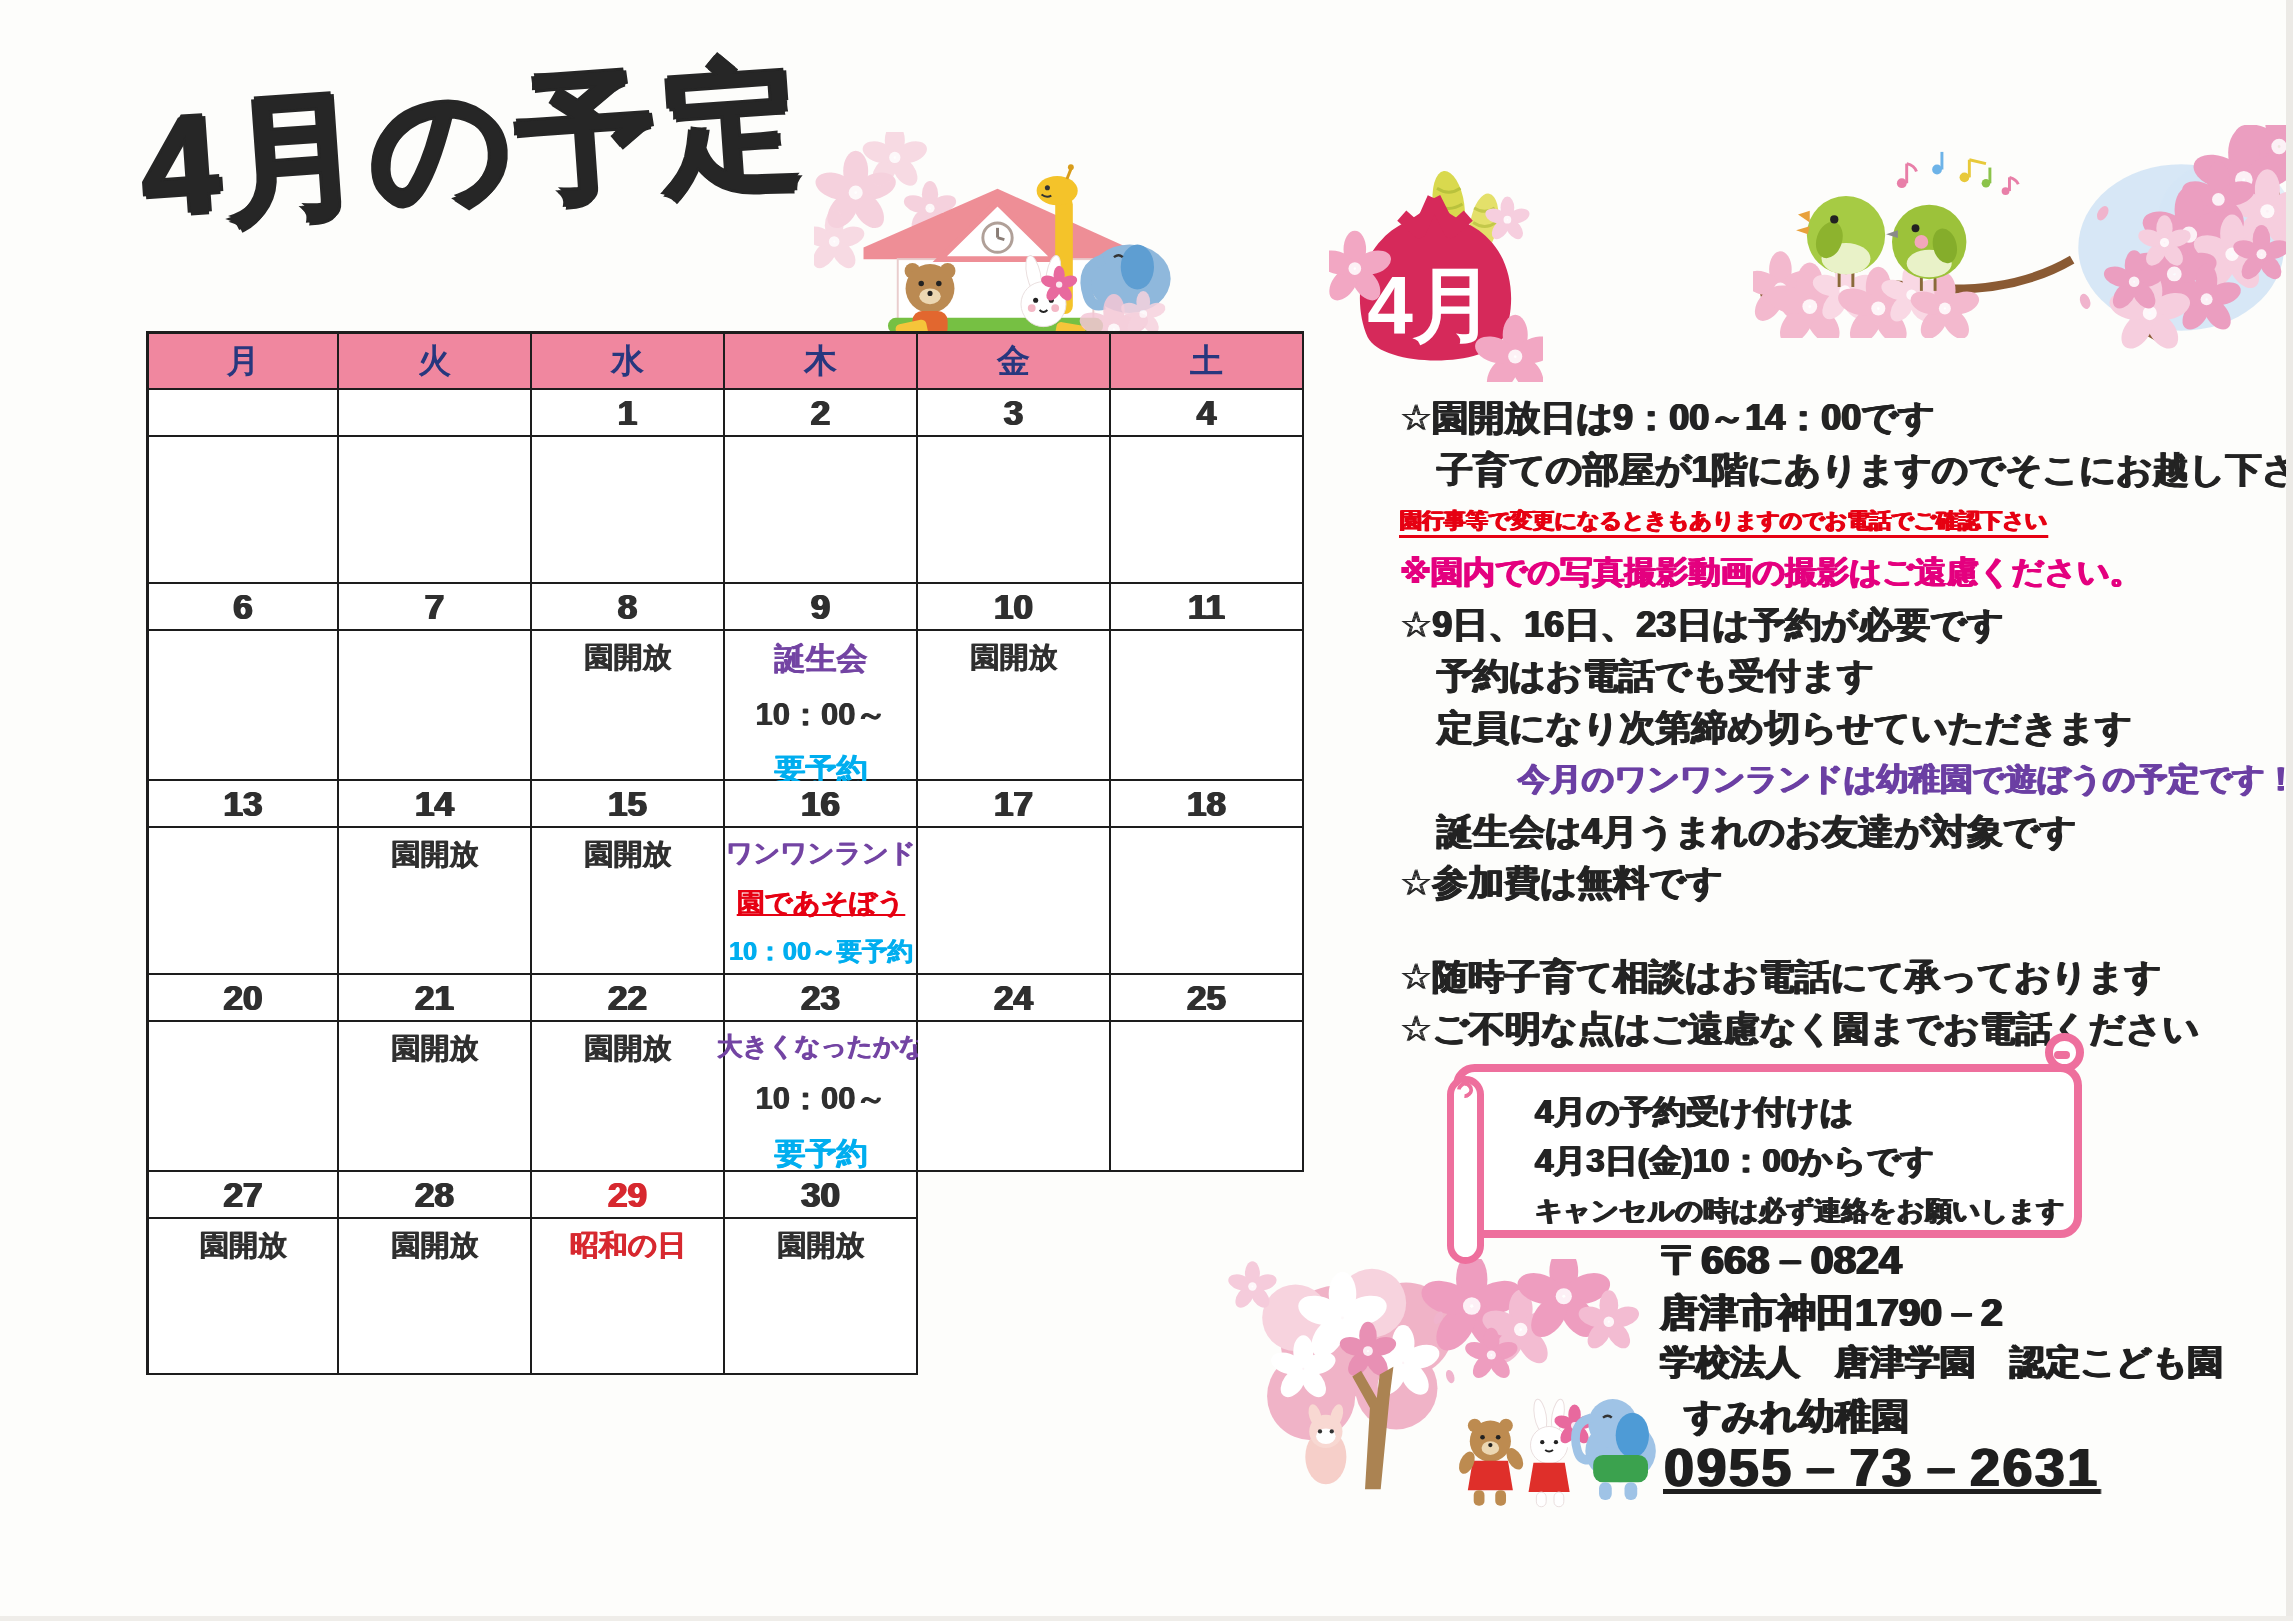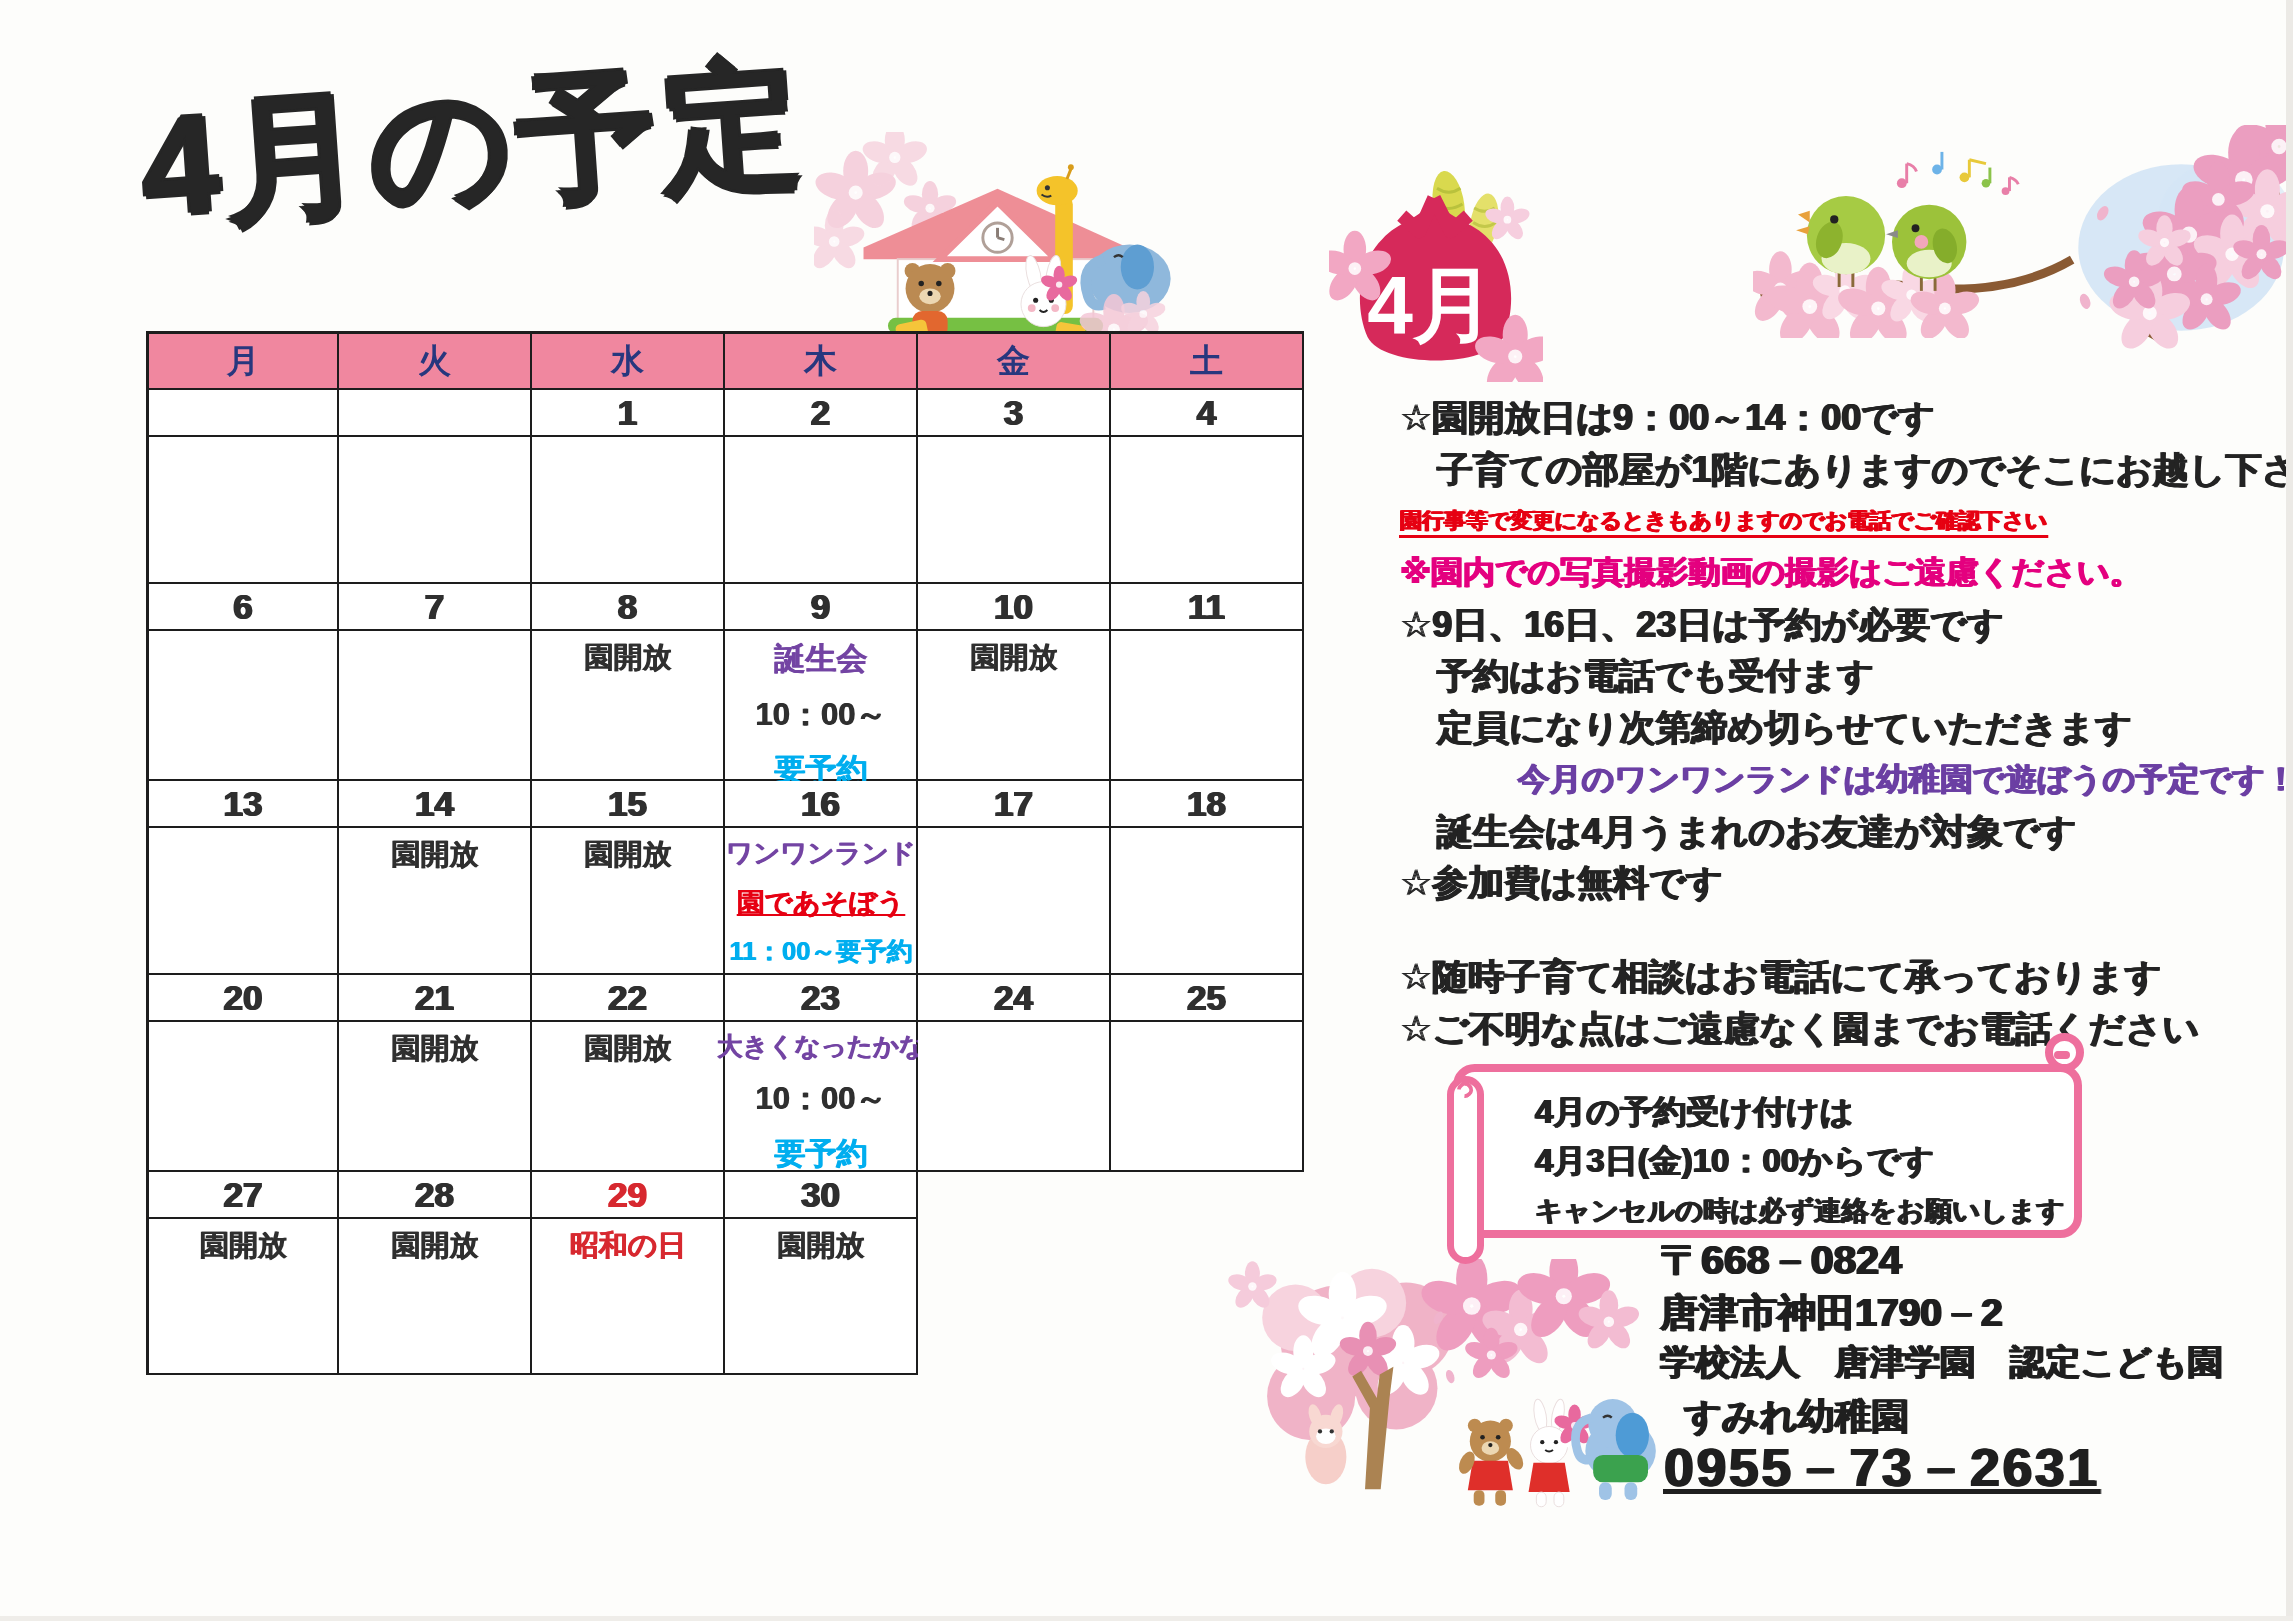--- a/index.html
+++ b/index.html
@@ -289,21 +289,21 @@
     <div class="cell ct" style="height:147px"></div>
     <div class="cell ct" style="height:147px">
       <span class="ev">園開放</span>
     </div>
     <div class="cell ct" style="height:147px">
       <span class="ev">園開放</span>
     </div>
     <div class="cell ct" style="height:147px">
       <span class="ev c-p f27">ワンワンランド</span>
       <span class="ev c-r f28">園であそぼう</span>
-      <span class="ev c-b f26">11：00～要予約</span>
+      <span class="ev c-b f26">10：00～要予約</span>
     </div>
     <div class="cell ct" style="height:147px"></div>
     <div class="cell ct" style="height:147px"></div>
   </div>
 
   <div class="t-row">
     <div class="cell dt">20</div>
     <div class="cell dt">21</div>
     <div class="cell dt">22</div>
     <div class="cell dt">23</div>

